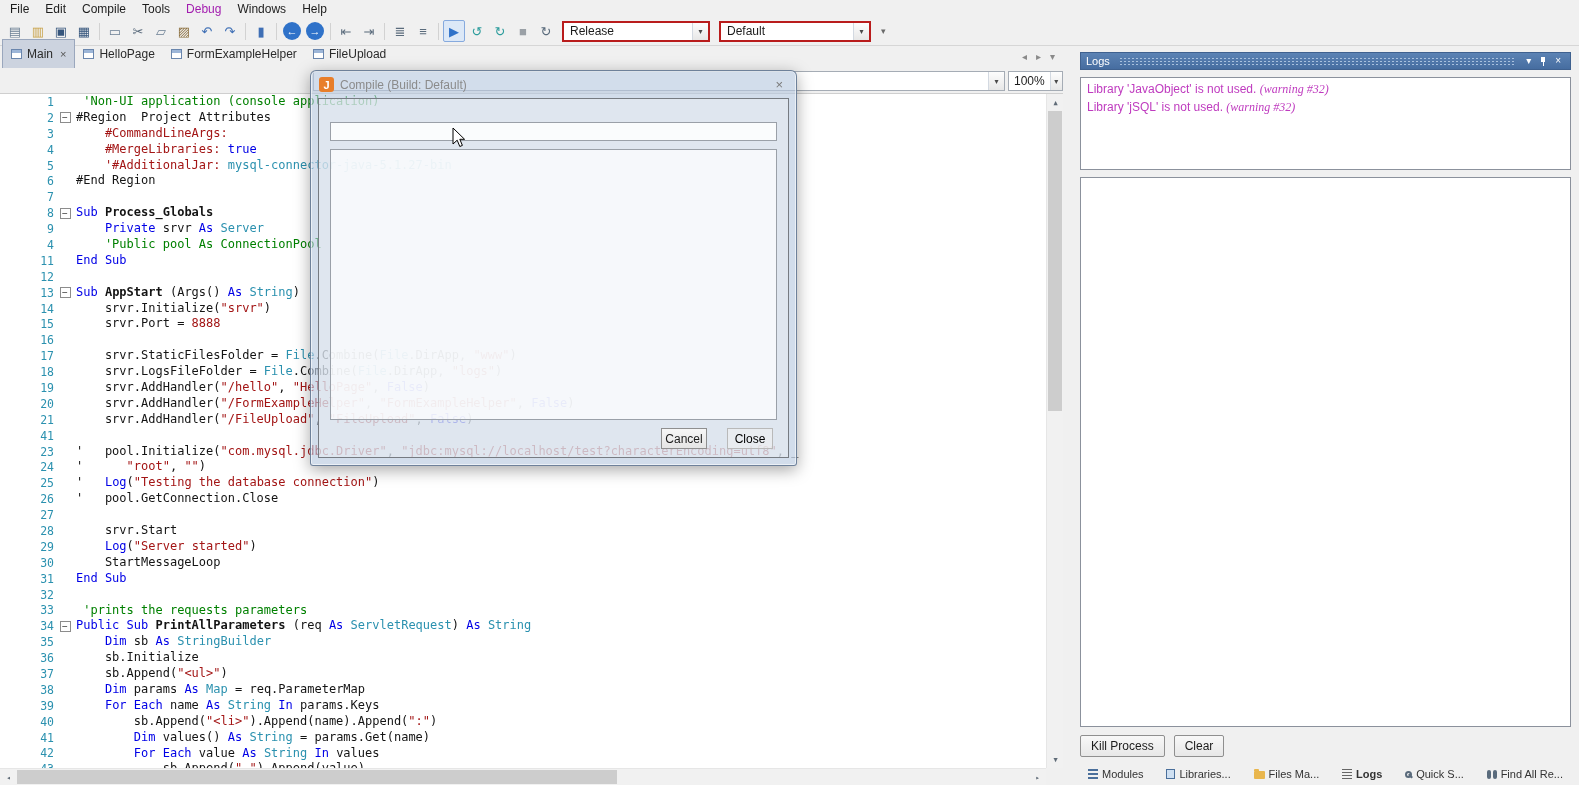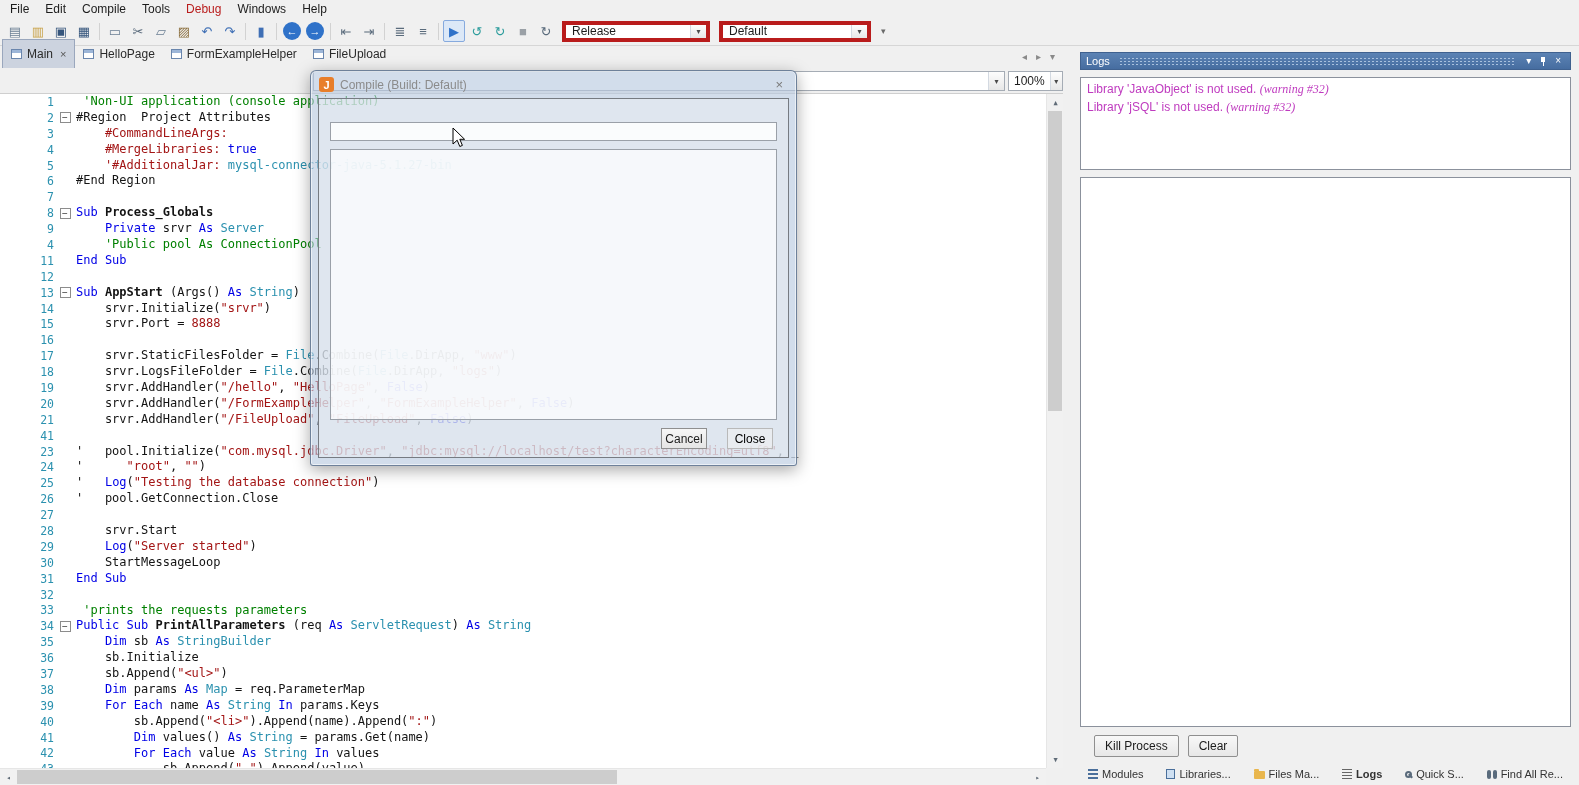--- a/index.html
+++ b/index.html
@@ -4,29 +4,29 @@
 <style>
   * { margin:0; padding:0; box-sizing:border-box; }
   html,body { width:1579px; height:785px; overflow:hidden; }
   body { font-family:"Liberation Sans", sans-serif; font-size:12px; background:#f0f0f0; position:relative; }
 
   .app { width:1579px; height:785px; position:relative; background:#f0f0f0; overflow:hidden; }
 
   
   .menubar { height:17px; display:flex; align-items:center; padding-left:2px; }
   .menu-item { padding:1px 8px; color:#1c1c1c; }
-  .menu-item.disabled { color:#b91c1c; }
+  .menu-item.disabled { color:#a21caf; }
 
   
   .toolbar { height:29px; display:flex; align-items:center; padding-left:4px; gap:1px; border-bottom:1px solid #d6d6d6; }
   .tb-btn { width:22px; height:22px; display:flex; align-items:center; justify-content:center; font-size:13px; }
   .tb-btn.framed { border:1px solid #86aade; background:#dce8f7; border-radius:2px; }
   .tb-btn.circle { width:18px; height:18px; border-radius:50%; color:#fff !important; font-size:11px; margin:0 2px; }
   .tb-sep { width:1px; height:17px; background:#d2d2d2; margin:0 3px; }
-  .tb-combo { height:21px; border:4px solid #b91c1c; background:#fff; display:flex; align-items:center; margin:0 4px; }
+  .tb-combo { height:21px; border:2px solid #b91c1c; background:#fff; display:flex; align-items:center; margin:0 4px; }
   .tb-combo .val { padding:0 6px; flex:1; color:#1c1c1c; }
   .combo-arrow { width:16px; height:100%; display:flex; align-items:center; justify-content:center; color:#4a4a4a; font-size:8px; border-left:1px solid #d3d9e1; background:linear-gradient(#fdfdfd,#e7e7e7); }
   .release-combo { width:148px; }
   .default-combo { width:152px; }
   .tb-overflow { color:#6a6a6a; font-size:9px; padding:0 5px; }
 
   
   .main-row { display:flex; height:739px; }
   .left-pane { width:1063px; display:flex; flex-direction:column; position:relative; }
   .splitter { width:17px; background:#f0f0f0; }
@@ -83,21 +83,21 @@
   .logs-dots { flex:1; height:9px; margin:0 7px; background-image:radial-gradient(#a8c0de 1px, transparent 1.3px); background-size:4px 3px; }
   .hdr-ico { color:#fff; font-size:10px; margin:0 4px; line-height:10px; }
   .pin { position:relative; width:8px; height:11px; margin:0 4px; }
   .pin::before { content:""; position:absolute; left:2px; top:1px; width:4px; height:5px; background:#fff; }
   .pin::after { content:""; position:absolute; left:3.5px; top:6px; width:1px; height:4px; background:#fff; }
 
   .logs-warnings { margin-top:7px; height:93px; background:#fff; border:1px solid #8b919c; padding:4px 6px; overflow:hidden; }
   .warn-line { color:#bf3bbf; margin-bottom:3px; }
   .warn-line i { font-style:italic;font-family:Liberation Serif, serif; }
   .logs-output { margin-top:7px; flex:1; background:#fff; border:1px solid #8b919c; }
-  .logs-buttons { margin:8px 14px 6px; display:flex; gap:9px; }
+  .logs-buttons { margin:8px 0 6px; display:flex; gap:9px; }
   .btn { height:22px; padding:1px 10px; font-size:12px; color:#1c1c1c; border:1px solid #8f8f8f; background:linear-gradient(#f8f8f8,#e7e7e7); border-radius:2px; font-family:"Liberation Sans",sans-serif; }
 
   .bottom-tabs { height:22px; display:flex; align-items:center; justify-content:space-between; padding:0 8px; font-size:11px; color:#333;gap:20px; }
   .btab { display:flex; align-items:center; }
   .btab.active .btab-label { font-weight:bold; }
   .bico { display:inline-block; margin-right:4px; position:relative; }
   .ico-modules { width:10px; height:10px; background:repeating-linear-gradient(to bottom,#4a6f9b 0 2px, transparent 2px 4px); }
   .ico-libraries { width:9px; height:10px; border:1px solid #4a6f9b; background:#cfe0f2; }
   .ico-files { width:11px; height:8px; background:#e9b64d; border-radius:1px; margin-top:2px; }
   .ico-files::before { content:""; position:absolute; top:-2px; left:0; width:5px; height:2px; background:#e9b64d; border-radius:1px 1px 0 0; }

